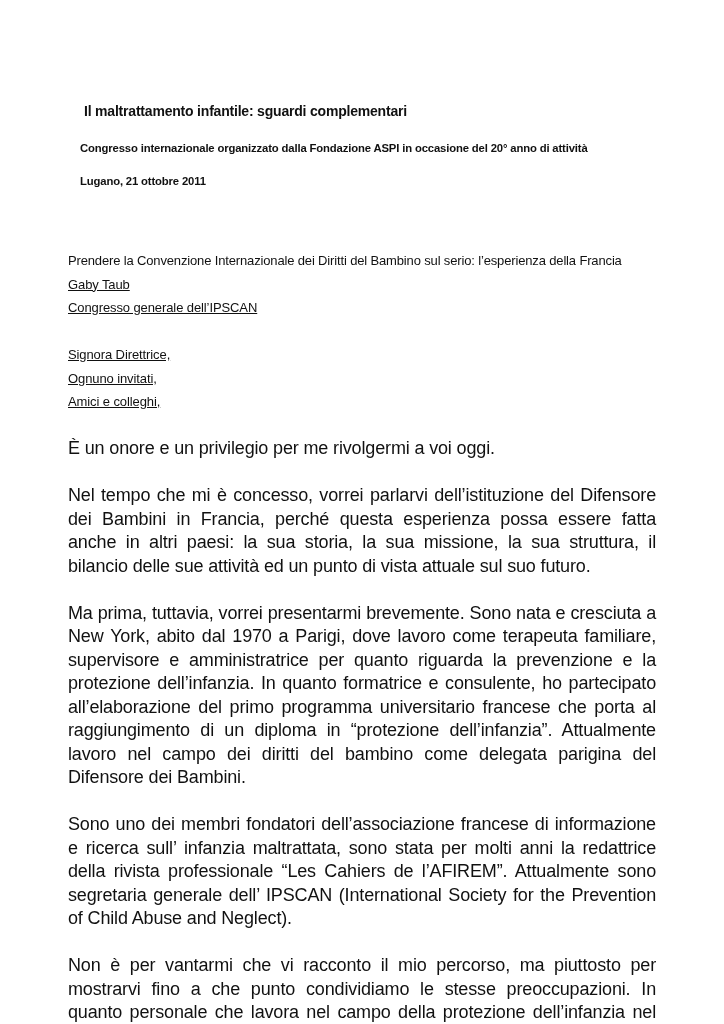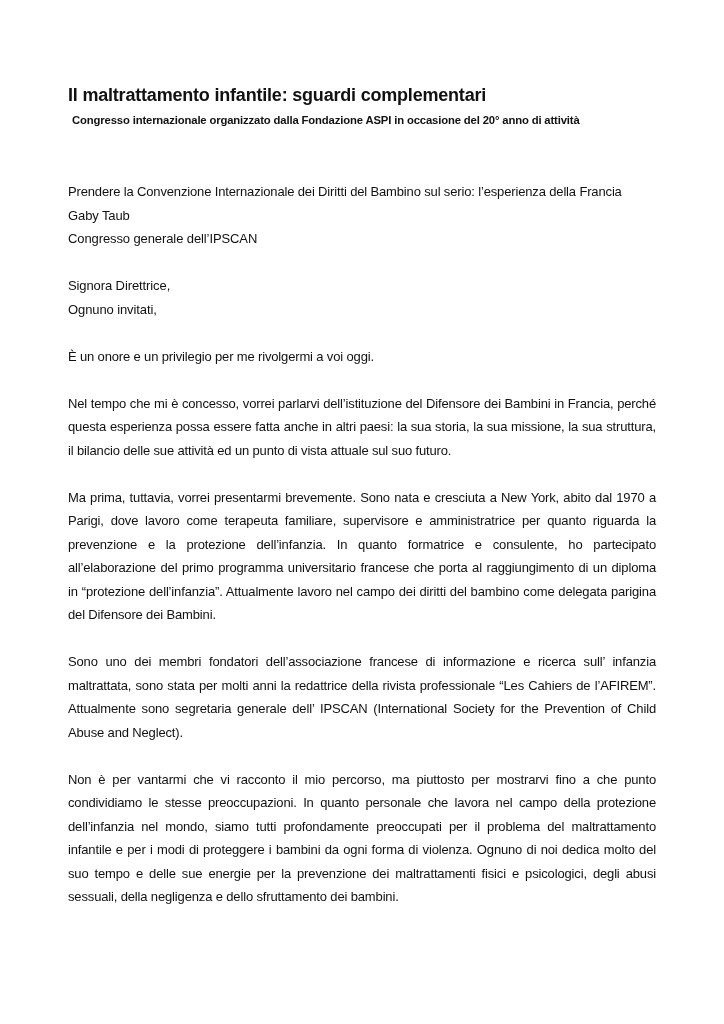--- a/index.html
+++ b/index.html
@@ -15,77 +15,80 @@
       font-family: "Liberation Sans", "DejaVu Sans", sans-serif;
       color: #111111;
     }
     .page {
       position: absolute;
       left: 68px;
       top: 84px;
       width: 588px;
     }
     .doc-title {
-      font-size: 18px;
+      font-size: 14px;
       font-weight: bold;
-      margin: 0;
+      margin: 16px;
       line-height: 22px;
       letter-spacing: -0.2px;
     }
     .doc-sub {
       font-size: 11.3px;
       font-weight: bold;
-      margin: 4px;
+      margin: 12px;
       line-height: 21px;
       letter-spacing: -0.15px;
       white-space: nowrap;
     }
     .gap-lg { height: 45px; }
     .talk-title {
       font-size: 13px;
       font-weight: normal;
       line-height: 23.5px;
       margin: 0;
       letter-spacing: -0.15px;
     }
     .line {
       font-size: 13px;
       line-height: 23.5px;
       margin: 0;
       letter-spacing: -0.1px;
       white-space: nowrap;
+      text-decoration: underline;
     }
     .blank { height: 23.5px; }
     .para {
-      font-size: 13px;
+      font-size: 18px;
       line-height: 23.5px;
       margin: 0;
       text-align: justify;
       letter-spacing: -0.15px;
     }
     .para-gap { height: 23.5px; }
   </style>
 </head>
 <body>
 
 <div class="page">
   <h1 class="doc-title">Il maltrattamento infantile: sguardi complementari</h1>
   <p class="doc-sub">Congresso internazionale organizzato dalla Fondazione ASPI in occasione del 20° anno di attività</p>
+  <p class="doc-sub">Lugano, 21 ottobre 2011</p>
 
   <div class="gap-lg"></div>
 
   <h2 class="talk-title">Prendere la Convenzione Internazionale dei Diritti del Bambino sul serio: l’esperienza della Francia</h2>
   <p class="line">Gaby Taub</p>
   <p class="line">Congresso generale dell’IPSCAN</p>
 
   <div class="blank"></div>
 
   <div>
     <p class="line">Signora Direttrice,</p>
     <p class="line">Ognuno invitati,</p>
+    <p class="line">Amici e colleghi,</p>
   </div>
 
   <div class="blank"></div>
 
   <p class="para">È un onore e un privilegio per me rivolgermi a voi oggi.</p>
   <div class="para-gap"></div>
   <p class="para">Nel tempo che mi è concesso, vorrei parlarvi dell’istituzione del Difensore dei Bambini in Francia, perché questa esperienza possa essere fatta anche in altri paesi: la sua storia, la sua missione, la sua struttura, il bilancio delle sue attività ed un punto di vista attuale sul suo futuro.</p>
   <div class="para-gap"></div>
   <p class="para">Ma prima, tuttavia, vorrei presentarmi brevemente. Sono nata e cresciuta a New York, abito dal 1970 a Parigi, dove lavoro come terapeuta familiare, supervisore e amministratrice per quanto riguarda la prevenzione e la protezione dell’infanzia. In quanto formatrice e consulente, ho partecipato all’elaborazione del primo programma universitario francese che porta al raggiungimento di un diploma in “protezione dell’infanzia”. Attualmente lavoro nel campo dei diritti del bambino come delegata parigina del Difensore dei Bambini.</p>
   <div class="para-gap"></div>

